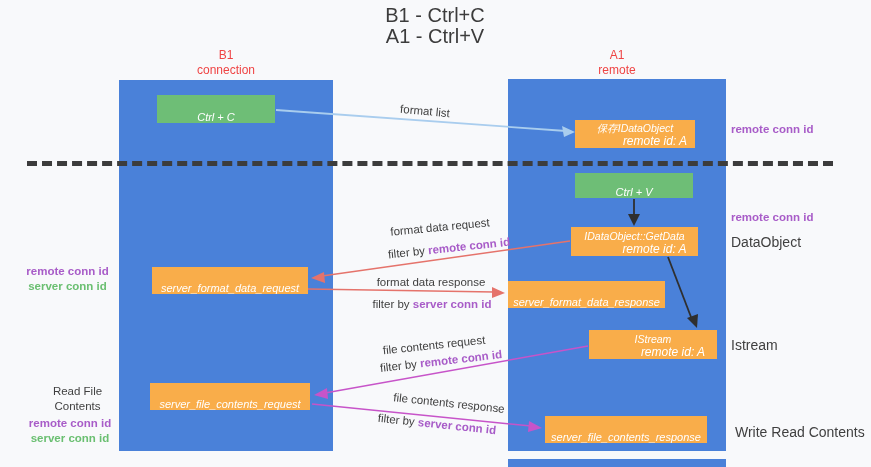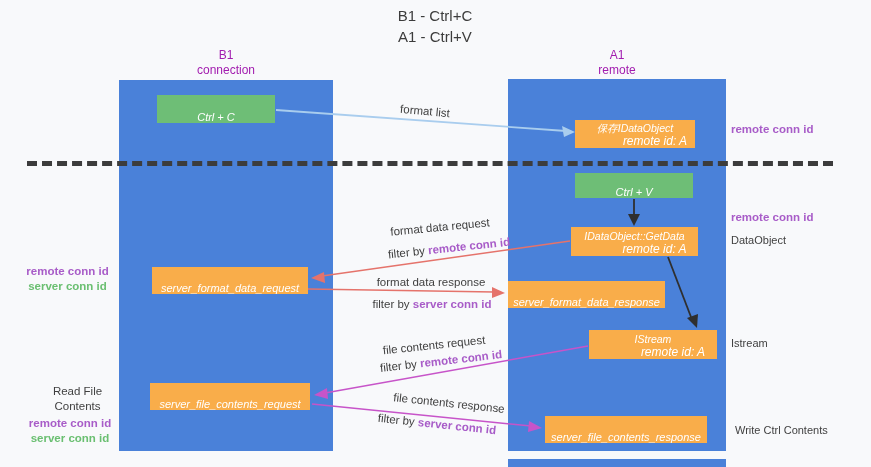--- a/index.html
+++ b/index.html
@@ -5,41 +5,41 @@
   html,body{margin:0;padding:0;}
   .canvas{
     position:relative; width:871px; height:467px;
     background:#f8f9fb;
     font-family:"Liberation Sans", sans-serif;
     overflow:hidden;
   }
   .abs{position:absolute;}
   .title{
     left:340px; top:5px; width:190px; text-align:center;
-    font-size:15px; color:#3c3c3c; line-height:21px;
+    font-size:20px; color:#3c3c3c; line-height:21px;
   }
   .lane-header{
-    text-align:center; font-size:12px; color:#a21caf; line-height:15px;
+    text-align:center; font-size:12px; color:#ef4444; line-height:15px;
   }
   .lane{ background:#4a81d9; }
   .box{
     display:flex; align-items:center; justify-content:flex-end;
     flex-direction:column; color:#ffffff; text-align:center;font-style:italic;
   }
   .green{ background:#6ebe76; font-size:11.5px; }
   .orange{ background:#f9ad4a; }
   .box .l1{ font-size:10.5px; line-height:13px; }
   .box .l2{ font-size:12px; line-height:13px;margin-left:40px; }
   .box .single{ font-size:11px; }
   .flabel{
     position:absolute; white-space:nowrap;
     font-size:11.5px; color:#3f3f3f;
     transform:translate(-50%,-50%) rotate(var(--r,0deg));
   }
-  .side{ font-size:11px; color:#3f3f3f; white-space:nowrap; }
+  .side{ font-size:14px; color:#3f3f3f; white-space:nowrap; }
   .purple{ color:#a85cc8; font-weight:bold; }
   .greentx{ color:#6abf71; font-weight:bold; }
   .pbold{ font-size:11.5px; }
   .stack{ text-align:center; line-height:15px; font-size:11.5px; }
   .dashline{
     left:27px; top:161px; width:806px; height:0;
     border-top:5px dashed #3c3c3c;
   }
   svg.overlay{ position:absolute; left:0; top:0; pointer-events:none; }
 </style>
@@ -127,21 +127,21 @@
   </div>
 
   <div class="abs box orange" style="left:150px; top:383px; width:160px; height:27px;">
     <div class="single">server_file_contents_request</div>
   </div>
 
   <div class="abs side purple pbold" style="left:731px; top:123px;">remote conn id</div>
   <div class="abs side purple pbold" style="left:731px; top:211px;">remote conn id</div>
   <div class="abs side" style="left:731px; top:234px;">DataObject</div>
   <div class="abs side" style="left:731px; top:337px;">Istream</div>
-  <div class="abs side" style="left:735px; top:424px;">Write Ctrl Contents</div>
+  <div class="abs side" style="left:735px; top:424px;">Write Read Contents</div>
 
   <div class="abs stack" style="left:15px; top:264px; width:105px;">
     <div class="purple">remote conn id</div>
     <div class="greentx">server conn id</div>
   </div>
 
   <div class="abs stack" style="left:15px; top:384px; width:110px;">
     <div style="color:#3f3f3f;margin-left:15px;">Read File Contents</div>
     <div class="purple" style="margin-top:2px;">remote conn id</div>
     <div class="greentx">server conn id</div>

